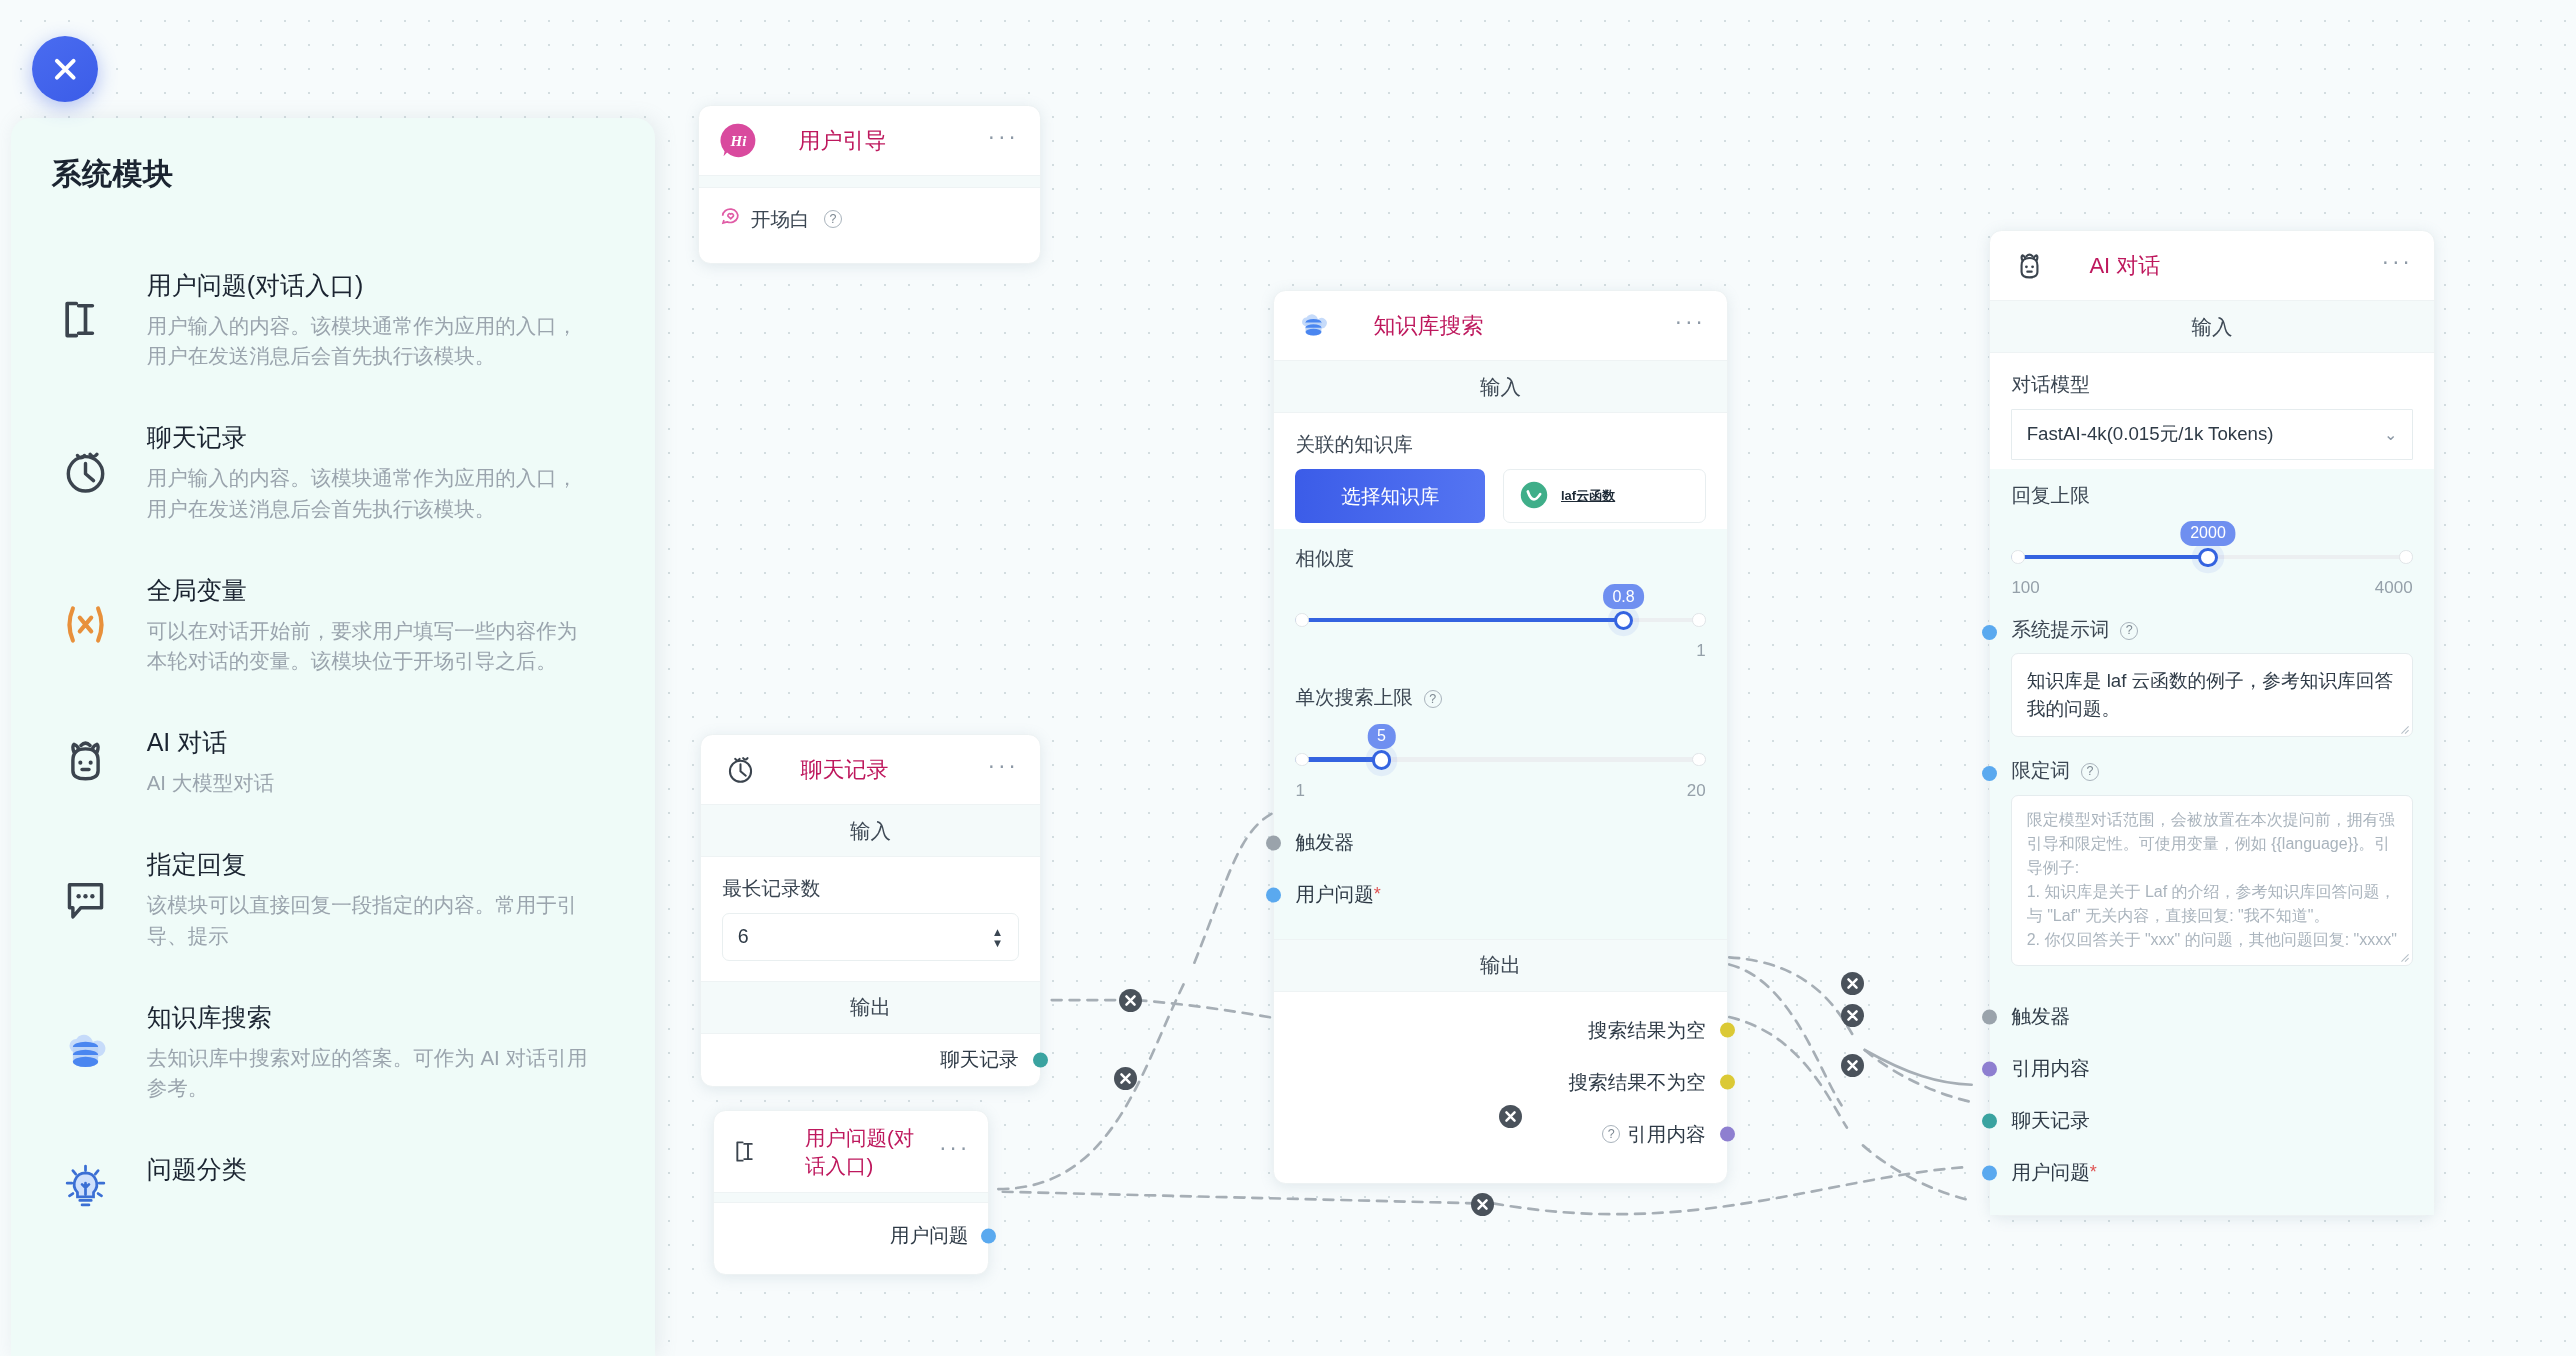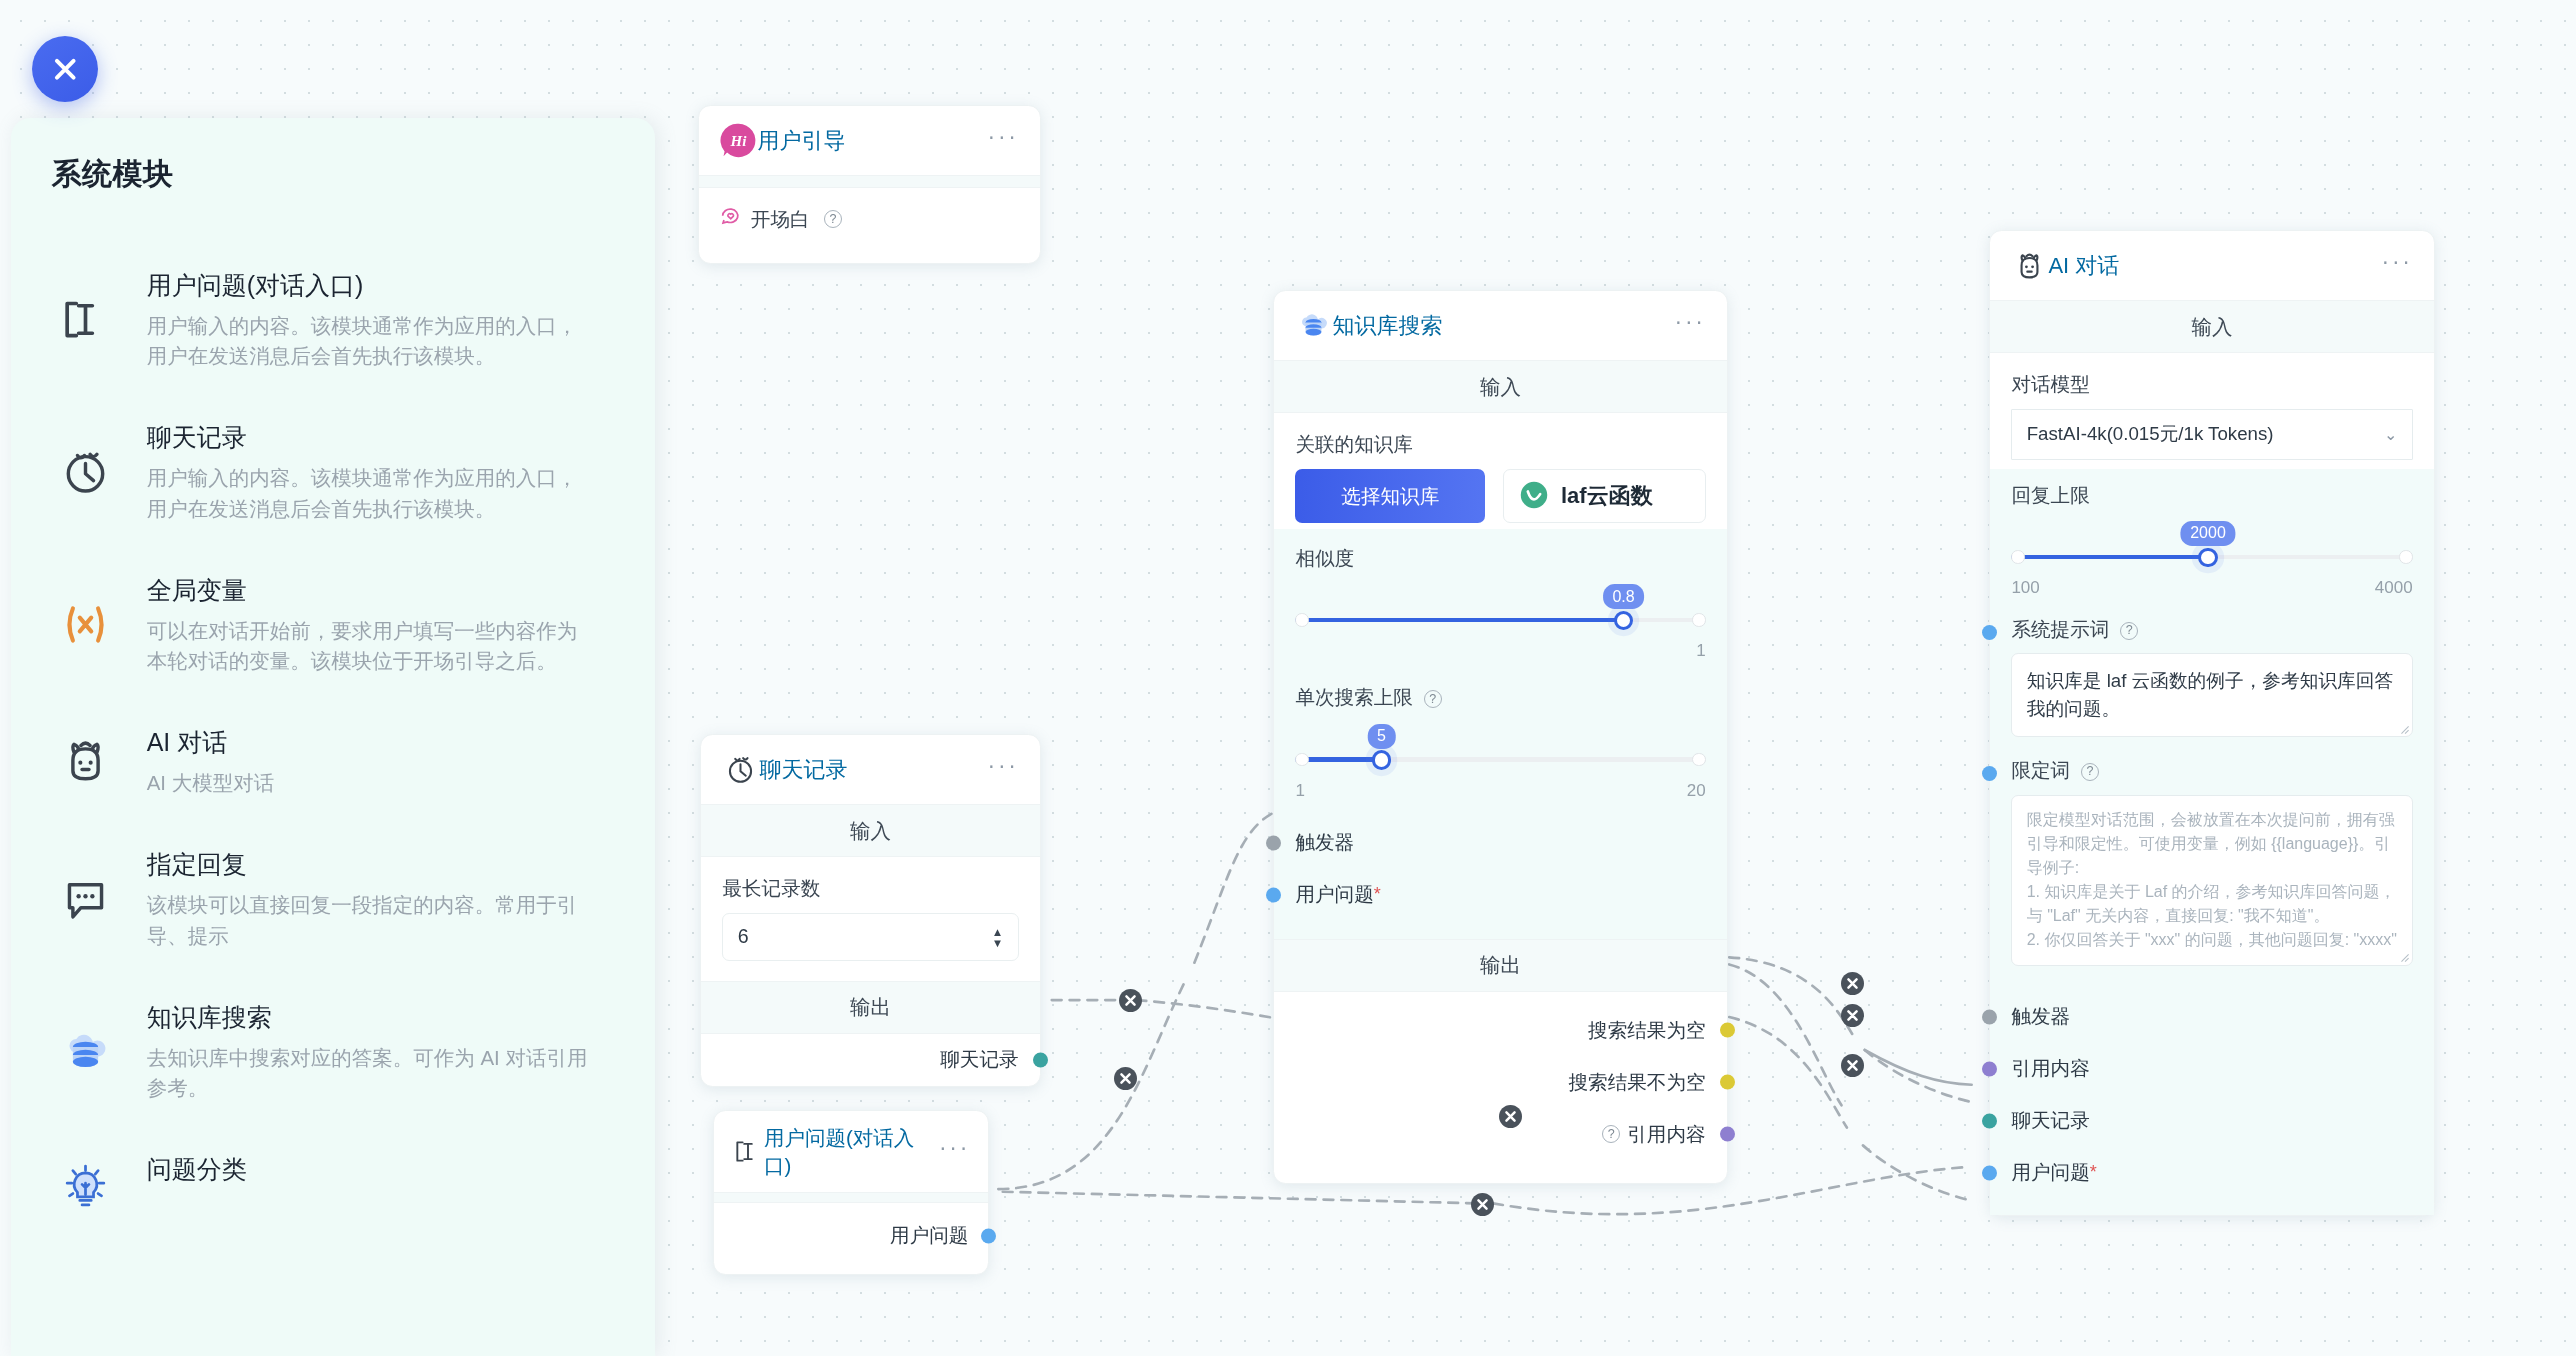--- a/index.html
+++ b/index.html
@@ -71,21 +71,21 @@
     box-shadow: 0 2.7px 14.3px rgba(120,140,160,.16);
     z-index: 20;
     border: 0.9px solid #edf2f3;
   }
   .node-head {
     display: flex; align-items: center; gap: 0;
     padding: 16px 21.4px 16px 21.4px;
   }
   .node-head .nh-icon { width: 37px; height: 37px; display:flex; align-items:center; justify-content:center; }
   .node-head .nh-icon svg { width: 37px; height: 37px; }
-  .node-title { font-size: 22px; color: #0369a1; flex: 1; }
+  .node-title { font-size: 22px; color: #be185d; flex: 1; margin-left: 41px; }
   .node-dots { color: #8d99a6; font-size: 23px; letter-spacing: 2.7px; line-height: 9px; cursor: pointer; padding-bottom:9px;}
   .band {
     background: #f4fafa; text-align: center;
     font-size: 20.5px; color: #3f4a56;
     padding: 11.6px 0;
     border-top: 0.9px solid #eef3f4; border-bottom: 0.9px solid #eef3f4;
   }
   .node-body { padding: 18px 21.4px 19.6px 21.4px; }
   .field-label { font-size: 19.6px; color: #3b4652; margin-bottom: 10.7px; }
   .help-ic {
@@ -160,21 +160,21 @@
   .btn-primary {
     background: linear-gradient(95deg,#3b5ce8 0%, #5575f2 100%);
     color:#fff; font-size:19.6px; padding: 13.4px 9px; border-radius:7.1px;
     text-align:center; flex: 1 1 0; cursor:pointer; border:none;
   }
   .kb-chip {
     flex: 1 1 0; display:flex; align-items:center; gap:12.5px;
     border:0.9px solid #e8eef0; border-radius:7.1px; padding: 9.8px 14.3px; background:#fff;
     cursor:pointer;
   }
-  .kb-chip .kb-name { font-size:22px; font-weight:700; color:#1e2a36; }
+  .kb-chip .kb-name { font-size:13px; font-weight:700; color:#1e2a36;text-decoration:underline; }
 
   .sec-tint { background:#f2fbfa; }
 </style>
 </head>
 <body>
 
 <div id="canvas"></div>
 
 <svg id="edges" viewBox="0 0 2890 1522">
   <g fill="none" stroke="#a6aeb5" stroke-width="3" stroke-dasharray="11 9" stroke-linecap="round">

